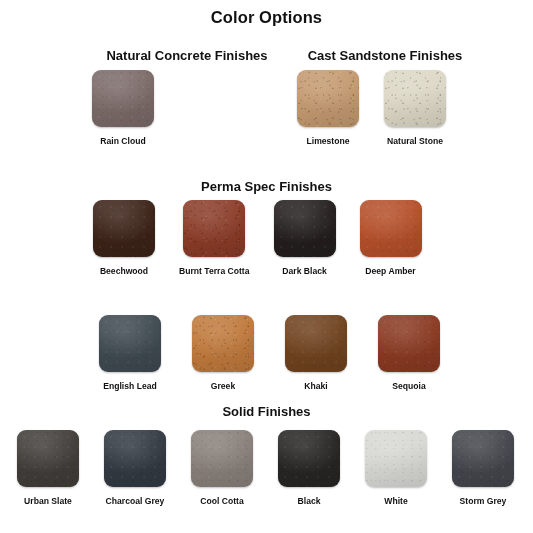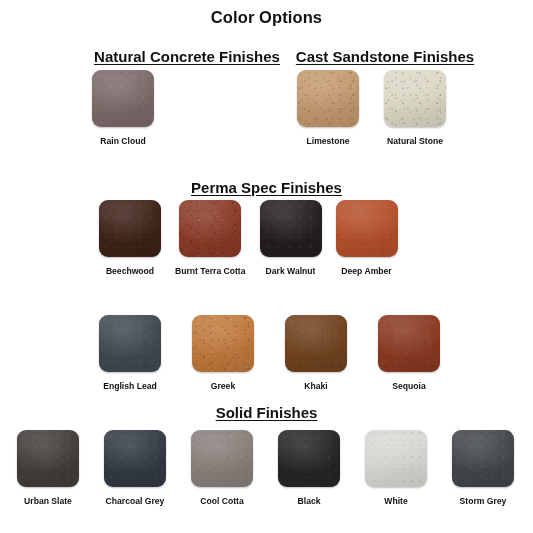--- a/index.html
+++ b/index.html
@@ -31,41 +31,40 @@
     text-align: center;
     font-size: 16.5px;
     font-weight: bold;
     letter-spacing: 0.1px;
     color: #111111;
   }
 
   
   .section-heading {
     position: absolute;
-    font-size: 15px;
+    font-size: 13px;
     font-weight: bold;
     color: #111111;
-    text-decoration: underline;
     text-underline-offset: 2px;
     white-space: nowrap;
     text-align: center;
   }
   .sh-natural-concrete { top: 48px; left: 92px;  width: 190px; }
   .sh-cast-sandstone   { top: 48px; left: 290px; width: 190px; }
   .sh-perma-spec       { top: 179px; left: 0;    width: 533px; text-align: center; }
   .sh-solid            { top: 404px; left: 0;    width: 533px; }
 
   
   .swatch-row {
     position: absolute;
     display: flex;
   }
   .row-concrete   { top: 70px;  left: 92px;  width: 180px; gap: 25px; }
   .row-sandstone  { top: 70px;  left: 297px; width: 180px; gap: 25px; }
-  .row-perma-1    { top: 200px; left: 99px;  gap: 14px; }
+  .row-perma-1    { top: 200px; left: 93px;  gap: 24px; }
   .row-perma-2    { top: 315px; left: 99px;  gap: 31px; }
   .row-solid      { top: 430px; left: 17px;  gap: 25px; }
 
   
   .swatch-cell {
     display: flex;
     flex-direction: column;
     align-items: center;
   }
   .swatch-chip {
@@ -166,21 +165,21 @@
     <div class="swatch-cell">
       <div class="swatch-chip tex-grain" style="background: rgb(60, 35, 24);"></div>
       <div class="swatch-label">Beechwood</div>
     </div>
     <div class="swatch-cell">
       <div class="swatch-chip tex-speckle" style="background: rgb(139, 60, 40);"></div>
       <div class="swatch-label">Burnt Terra Cotta</div>
     </div>
     <div class="swatch-cell">
       <div class="swatch-chip tex-grain" style="background: rgb(36, 31, 30);"></div>
-      <div class="swatch-label">Dark Walnut</div>
+      <div class="swatch-label">Dark Black</div>
     </div>
     <div class="swatch-cell">
       <div class="swatch-chip tex-grain" style="background: rgb(181, 80, 42);"></div>
       <div class="swatch-label">Deep Amber</div>
     </div>
   </div>
 
   <div class="swatch-row row-perma-2">
     <div class="swatch-cell">
       <div class="swatch-chip tex-grain" style="background: rgb(63, 74, 81);"></div>

